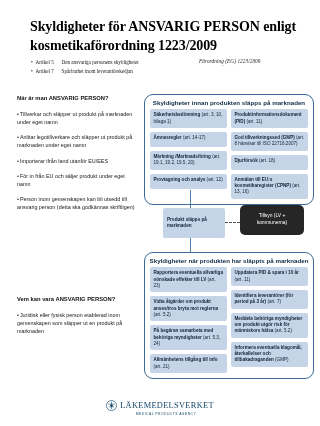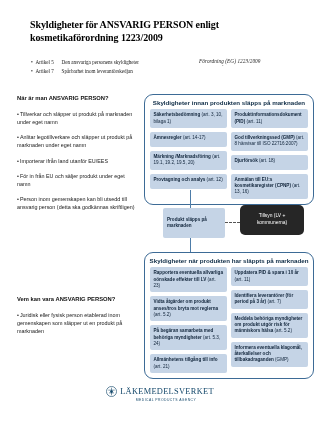--- a/index.html
+++ b/index.html
@@ -16,21 +16,21 @@
 
   
   .title-block {
     position: absolute;
     left: 30px; top: 18px;
     width: 270px;
   }
   .slide-title {
     font-family: "Liberation Serif", serif;
     font-weight: bold;
-    font-size: 10px;
+    font-size: 14px;
     line-height: 1.33;
     color: #000000;
     letter-spacing: -0.1px;
   }
 
   .bullets-head {
     position: absolute;
     left: 31px; top: 58px;
     width: 180px;
     font-family: "Liberation Serif", serif;
@@ -166,21 +166,21 @@
   .conn-down {
     position: absolute;
     left: 190px; top: 238px;
     width: 1px; height: 14px;
     background: #4d7ca8;
   }
 
   
   .footer {
     position: absolute;
-    left: 0; bottom: 24px;
+    left: 0; bottom: 10px;
     width: 100%;
     display: flex;
     flex-direction: column;
     align-items: center;
   }
   .logo-row { display: flex; align-items: center; gap: 3px; }
   .logo-mark { width: 11px; height: 11px; }
   .logo-name {
     font-family: "Liberation Serif", serif;
     font-size: 8.4px;

